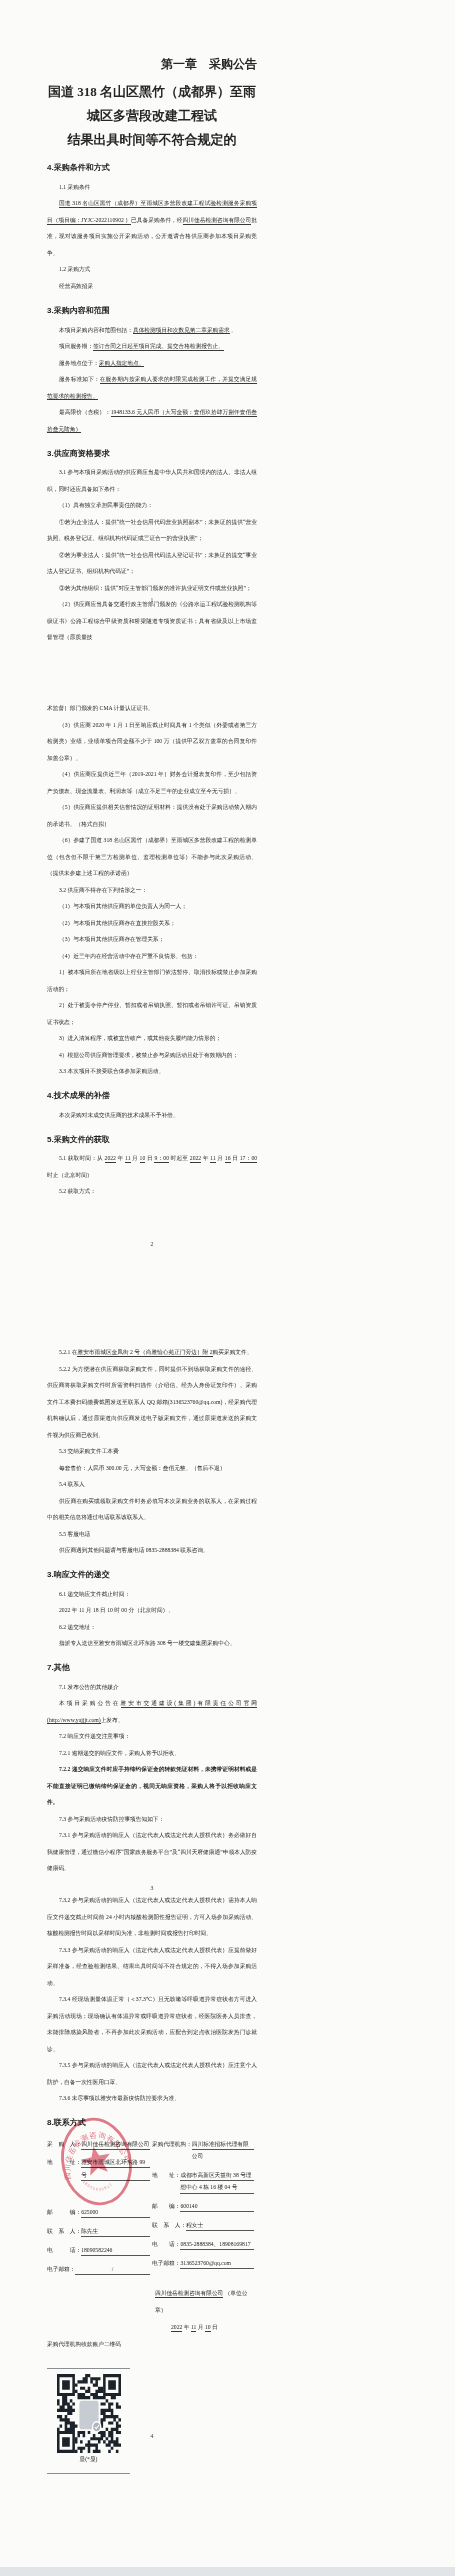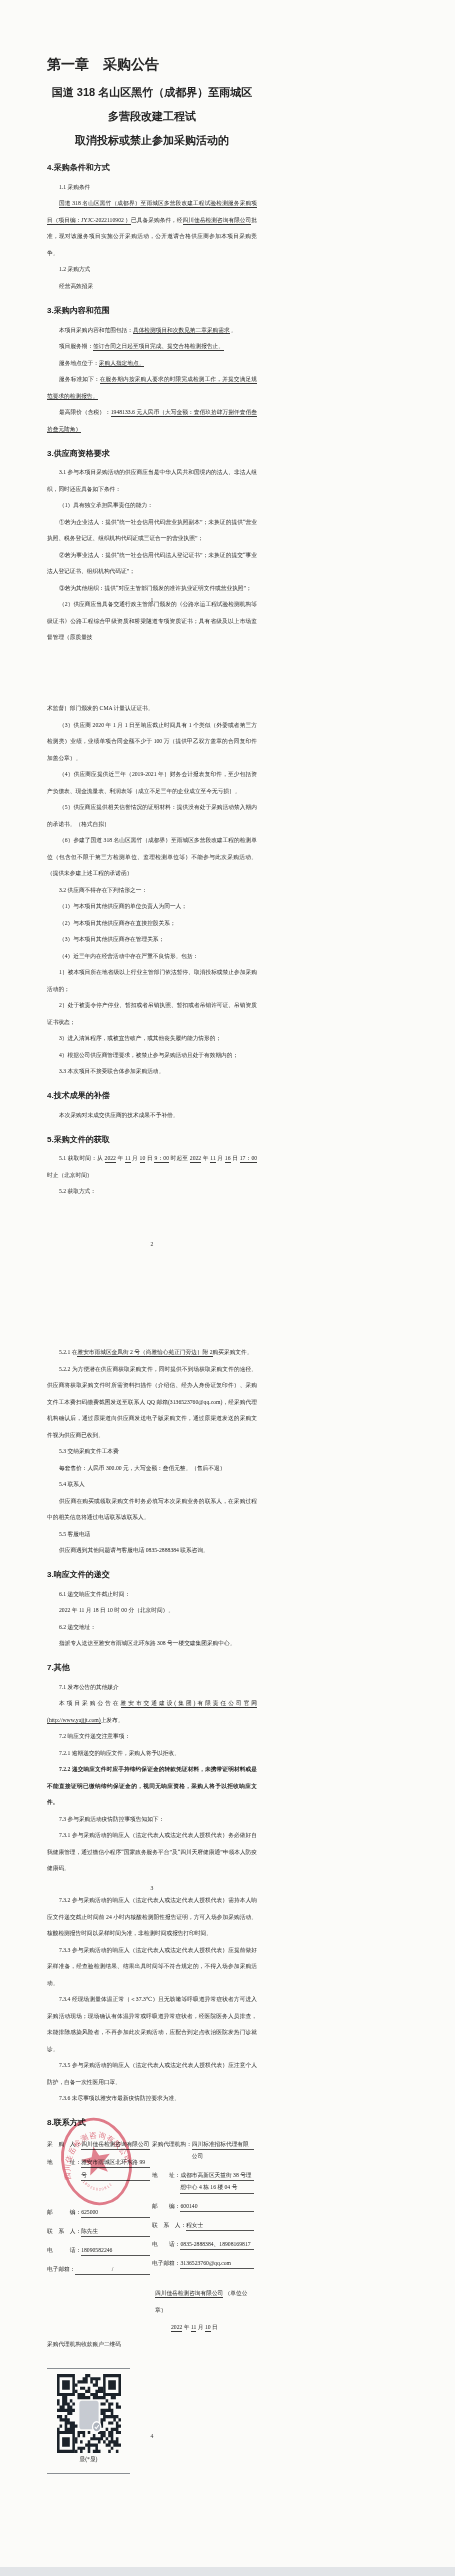--- a/index.html
+++ b/index.html
@@ -16,25 +16,25 @@
   .blk{font-size:5.7px;line-height:16.5px;text-align:justify;margin:0;}
   .p{text-indent:12px;}
   .pn{text-indent:0;}
   .h2{
     font-family:"Liberation Sans","DejaVu Sans",sans-serif;
     font-size:8px;font-weight:bold;line-height:17px;
     margin:7.4px 0 2.8px 0;text-align:left;color:#1e1e1e;
   }
   .chapter{
     font-family:"Liberation Sans","DejaVu Sans",sans-serif;
-    font-size:14px;font-weight:bold;text-align:left;line-height:17px;margin-bottom:6.8px;
+    font-size:12px;font-weight:bold;text-align:right;line-height:17px;margin-bottom:6.8px;
   }
   .title{
-    font-family:Liberation Sans, sans-serif;
-    font-size:11px;font-weight:bold;text-align:center;line-height:24px;text-indent:0;
+    font-family:Liberation Serif, serif;
+    font-size:13px;font-weight:bold;text-align:center;line-height:24px;text-indent:0;
   }
   .title.last{margin-bottom:5.7px;}
   .u{border-bottom:0.6px solid #3a3a3a;padding-bottom:0.6px;}
   .b{font-weight:bold;}
   .pagenum{
     position:absolute;bottom:40px;left:0;width:100%;
     text-align:center;font-size:5.7px;line-height:8px;color:#333;
   }
   
   .contact{display:flex;margin-top:6.8px;font-size:5.7px;}
@@ -66,21 +66,21 @@
   }
   .bottom-strip{position:absolute;left:0;top:2567px;width:456px;height:9px;background:#e2e5e8;}
 </style>
 </head>
 <body>
 
 <div id="doc-root">
     <div class="page" style="top: 0px;">
       <div class="chapter blk"><span>第一章　采购公告</span></div>
       <div class="title blk"><span>国道 318 名山区黑竹（成都界）至雨城区多营段改建工程试</span></div>
-      <div class="title blk last"><span>取消投标或禁止参加采购活动的</span></div>
+      <div class="title blk last"><span>结果出具时间等不符合规定的</span></div>
       <div class="h2"><span>4.采购条件和方式</span></div>
       <div class="p blk"><span>1.1 采购条件</span></div>
       <div class="p blk"><span class="u">国道 318 名山区黑竹（成都界）至雨城区多营段改建工程试验检测服务采购项目（项目编：JYJC-2022110902 ）</span><span>已具备采购条件，经</span><span class="u">四川佳岳检测咨询有限公司</span><span>批准，现对该服务项目实施公开采购活动，公开邀请合格供应商参加本项目采购竞争。</span></div>
       <div class="p blk"><span>1.2 采购方式</span></div>
       <div class="p blk"><span>经营高效招采</span></div>
       <div class="h2"><span>3.采购内容和范围</span></div>
       <div class="p blk"><span>本项目采购内容和范围包括：</span><span class="u">具体检测项目和次数见第二章采购需求</span><span> 。</span></div>
       <div class="p blk"><span>项目服务期：</span><span class="u">签订合同之日起至项目完成、提交合格检测报告止。</span></div>
       <div class="p blk"><span>服务地点位于：</span><span class="u">采购人指定地点。</span></div>
       <div class="p blk"><span>服务标准如下：</span><span class="u">在服务期内按采购人要求的时限完成检测工作，并提交满足规范要求的检测报告。</span></div>

